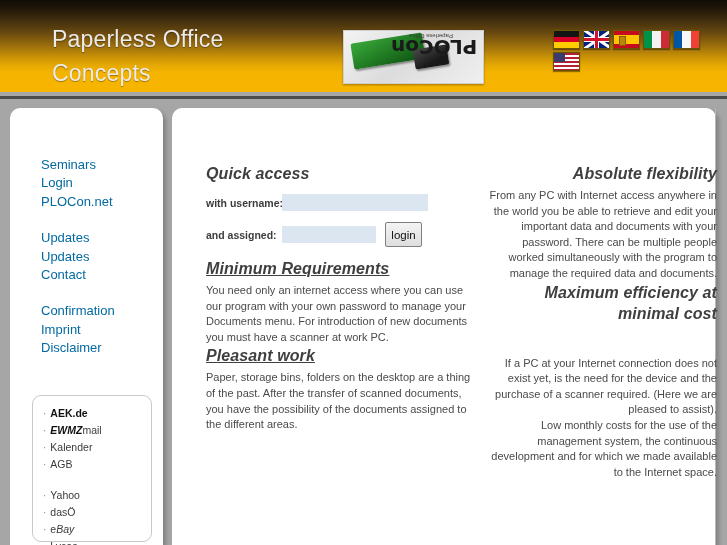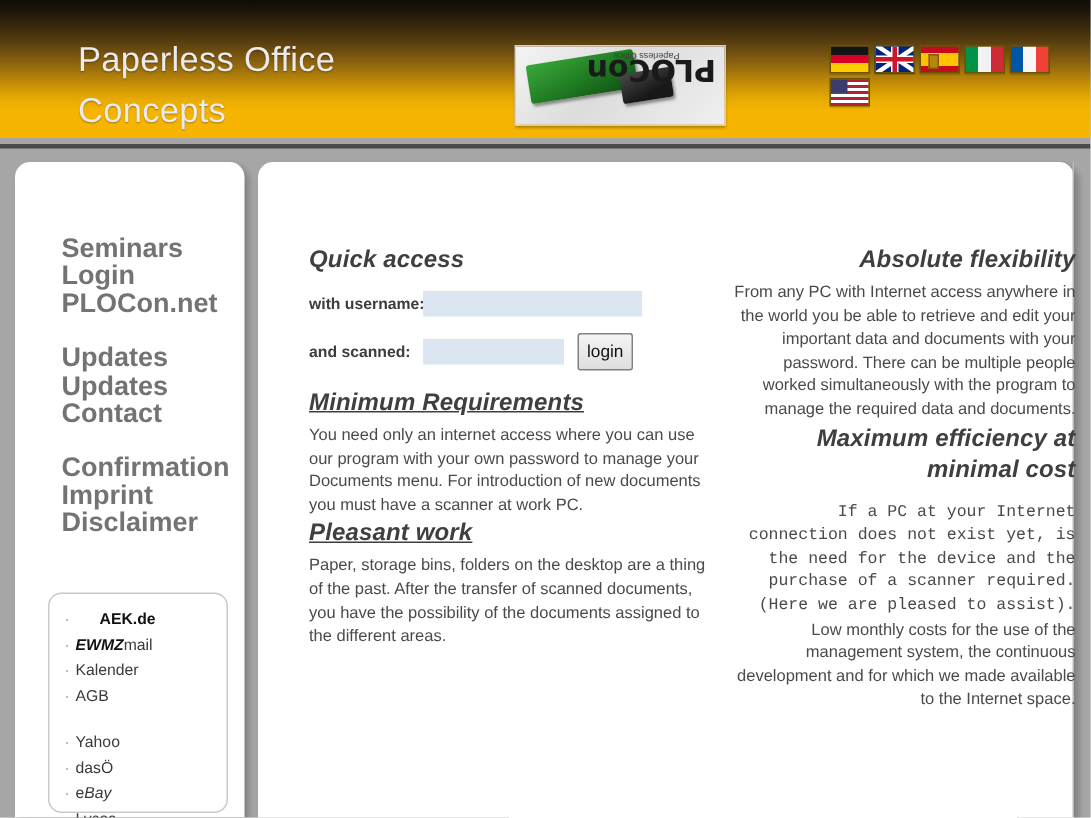--- a/index.html
+++ b/index.html
@@ -168,23 +168,23 @@
     border-radius: 10px 10px 0 0;
     box-shadow: 3px 3px 4px rgba(0,0,0,0.22);
   }
   .nav {
     position: absolute;
     left: 31px;
     top: 48px;
     width: 120px;
   }
   .nav-item {
-    color: #737373;
-    font-size: 18px;
-    font-weight: bold;
+    color: #0369a1;
+    font-size: 13px;
+    font-weight: normal;
     line-height: 18.4px;
     white-space: nowrap;
     cursor: pointer;
   }
   .nav-gap { height: 18px; }
 
   .linkbox {
     position: absolute;
     left: 22px;
     top: 287px;
@@ -202,21 +202,21 @@
     color: #3a3a3a;
     line-height: 17px;
     white-space: nowrap;
     cursor: pointer;
   }
   .link-bullet {
     color: #888;
     margin-right: 4px;
     font-size: 10px;
   }
-  .link-strong { font-weight: bold; color: #111; margin-left: 16px; }
+  .link-strong { font-weight: bold; color: #111; }
   .link-em { font-weight: bold; font-style: italic; color: #111; }
   .link-ital { font-style: italic; }
   .link-gap { height: 14px; }
 
   
   .main {
     position: absolute;
     left: 172px;
     top: 108px;
     width: 544px;
@@ -396,37 +396,37 @@
     <div class="col-left">
 
       <h2 class="sec">Quick access</h2>
 
       <div class="qa-form">
         <div class="qa-row">
           <span class="qa-label">with username:</span>
           <input class="qa-input qa-input-user" type="text" placeholder="" style="">
         </div>
         <div class="qa-row">
-          <span class="qa-label">and scanned:</span>
+          <span class="qa-label">and assigned:</span>
           <input class="qa-input qa-input-pass" type="password" placeholder="" style="">
           <button class="qa-login">login</button>
         </div>
       </div>
 
       <h2 class="sec sec-spaced">Minimum Requirements</h2>
       <p class="body">You need only an internet access where you can use our program with your own password to manage your Documents menu. For introduction of new documents you must have a scanner at work PC.</p>
 
       <h2 class="sec sec-spaced">Pleasant work</h2>
       <p class="body">Paper, storage bins, folders on the desktop are a thing of the past. After the transfer of scanned documents, you have the possibility of the documents assigned to the different areas.</p>
     </div>
 
     <div class="col-right">
 
       <h2 class="sec">Absolute flexibility</h2>
       <p class="body">From any PC with Internet access anywhere in the world you be able to retrieve and edit your important data and documents with your password. There can be multiple people worked simultaneously with the program to manage the required data and documents.</p>
 
       <h2 class="sec sec-spaced-lg">Maximum efficiency at minimal cost</h2>
-      <p class="body" style="margin-top:11px;font-family:Liberation Mono, monospace;">If a PC at your Internet connection does not exist yet, is the need for the device and the purchase of a scanner required. (Here we are pleased to assist).</p>
+      <p class="body" style="margin-top:32px;">If a PC at your Internet connection does not exist yet, is the need for the device and the purchase of a scanner required. (Here we are pleased to assist).</p>
       <p class="body">Low monthly costs for the use of the management system, the continuous development and for which we made available to the Internet space.</p>
     </div>
   </div>
 
 </div>
 
 </body></html>

